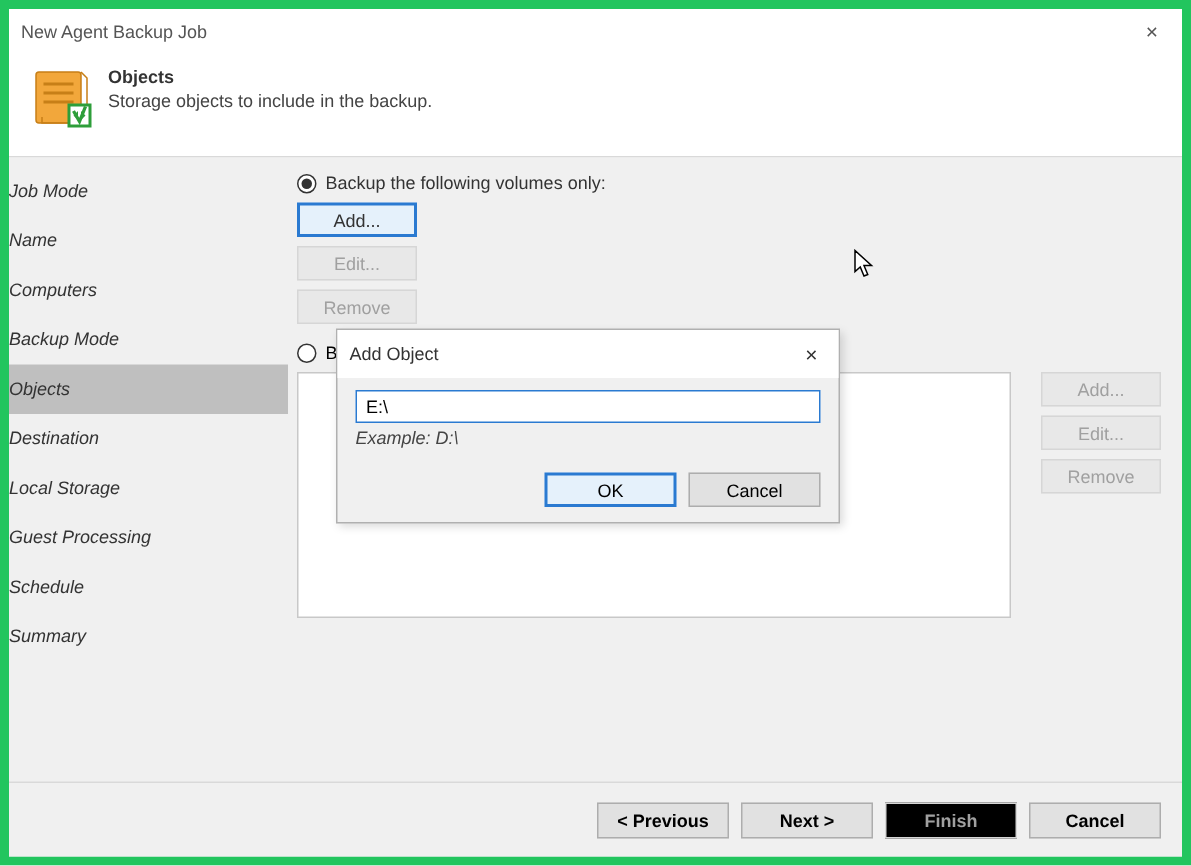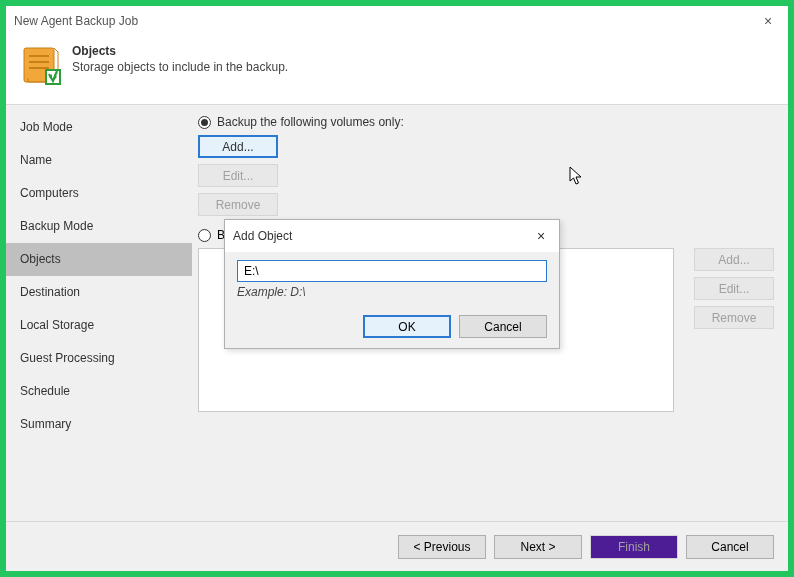--- a/index.html
+++ b/index.html
@@ -13,21 +13,21 @@
   .titlebar .close { width: 24px; text-align: center; color: #555; font-size: 14px; }
 
   .header { display: flex; align-items: flex-start; padding: 8px 14px 18px 14px; background: #fff; border-bottom: 1px solid #d9d9d9; }
   .header .icon { width: 42px; height: 42px; margin-right: 10px; position: relative; }
   .header .h1 { font-weight: 700; color: #333; margin-bottom: 2px; }
   .header .h2 { color: #444; }
 
   .body { flex: 1; display: flex; background: #f0f0f0; }
 
   .sidebar { width: 190px; padding-top: 6px; }
-  .step { height: 33px; line-height: 33px; padding-left: 14px; color: #333; cursor: default; }
+  .step { height: 33px; line-height: 33px; color: #333; cursor: default; font-style: italic; }
   .step.active { background: #bfbfbf; }
 
   .content { flex: 1; padding: 10px 14px 10px 6px; position: relative; }
 
   .radio-row { display: flex; align-items: center; gap: 6px; color: #333; margin-bottom: 6px; }
   .radio-outer { width: 13px; height: 13px; border: 1px solid #333; border-radius: 50%; display: inline-flex; align-items: center; justify-content: center; background: #fff; }
   .radio-dot { width: 7px; height: 7px; background: #333; border-radius: 50%; }
 
   .section { display: flex; gap: 10px; }
   .list { flex: 1; height: 170px; background: #fff; border: 1px solid #c8c8c8; }
@@ -36,23 +36,23 @@
 
   .btncol { width: 80px; display: flex; flex-direction: column; gap: 6px; }
   .btn { height: 23px; border: 1px solid #adadad; background: #e1e1e1; color: #333; display: flex; align-items: center; justify-content: center; cursor: default; }
   .btn.primary { border: 2px solid #2a7ad1; background: #e5f1fb; }
   .btn.disabled { color: #a0a0a0; border-color: #d6d6d6; background: #e8e8e8; }
 
   .second-radio { display: flex; align-items: center; gap: 6px; margin-top: 12px; margin-bottom: 6px; }
 
   .second-list { width: 476px; height: 164px; background: #fff; border: 1px solid #c8c8c8; margin-right: 10px; }
 
-  .footer { height: 50px; border-top: 1px solid #d9d9d9; background: #f0f0f0; display: flex; align-items: center; justify-content: flex-end; padding-right: 14px; gap: 8px; }
+  .footer { height: 50px; border-top: 1px solid #d9d9d9; background: #f0f0f0; display: flex; align-items: center; justify-content: flex-end; padding-right: 14px; gap: 8px; font-weight: bold; }
   .fbtn { width: 88px; height: 24px; border: 1px solid #adadad; background: #e1e1e1; display: flex; align-items: center; justify-content: center; }
-  .fbtn.disabled { color: #a0a0a0; border-color: #d6d6d6; background: #4c1d95; }
+  .fbtn.disabled { color: #a0a0a0; border-color: #d6d6d6; background: #000000; }
 
   
   .modal { position: absolute; left: 224px; top: 219px; width: 336px; height: 130px; background: #f0f0f0; border: 1px solid #b0b0b0; box-shadow: 2px 2px 6px rgba(0,0,0,0.15); z-index: 50; display: flex; flex-direction: column; }
   .modal .mtitle { height: 28px; background: #fff; display: flex; align-items: center; padding: 16px 8px; color: #333; }
   .modal .mtitle .t { flex: 1; }
   .modal .mtitle .x { width: 20px; text-align: center; font-size: 14px; color: #333; }
   .modal .mbody { flex: 1; padding: 8px 12px 4px 12px; }
   .modal label { color: #333; display: block; margin-bottom: 3px; }
   .modal input.txt { width: 100%; height: 22px; border: 1px solid #2a7ad1; outline: none; padding: 0 6px; background: #fff; font-size: 12px; }
   .modal .example { font-style: italic; color: #444; margin-top: 3px; }

